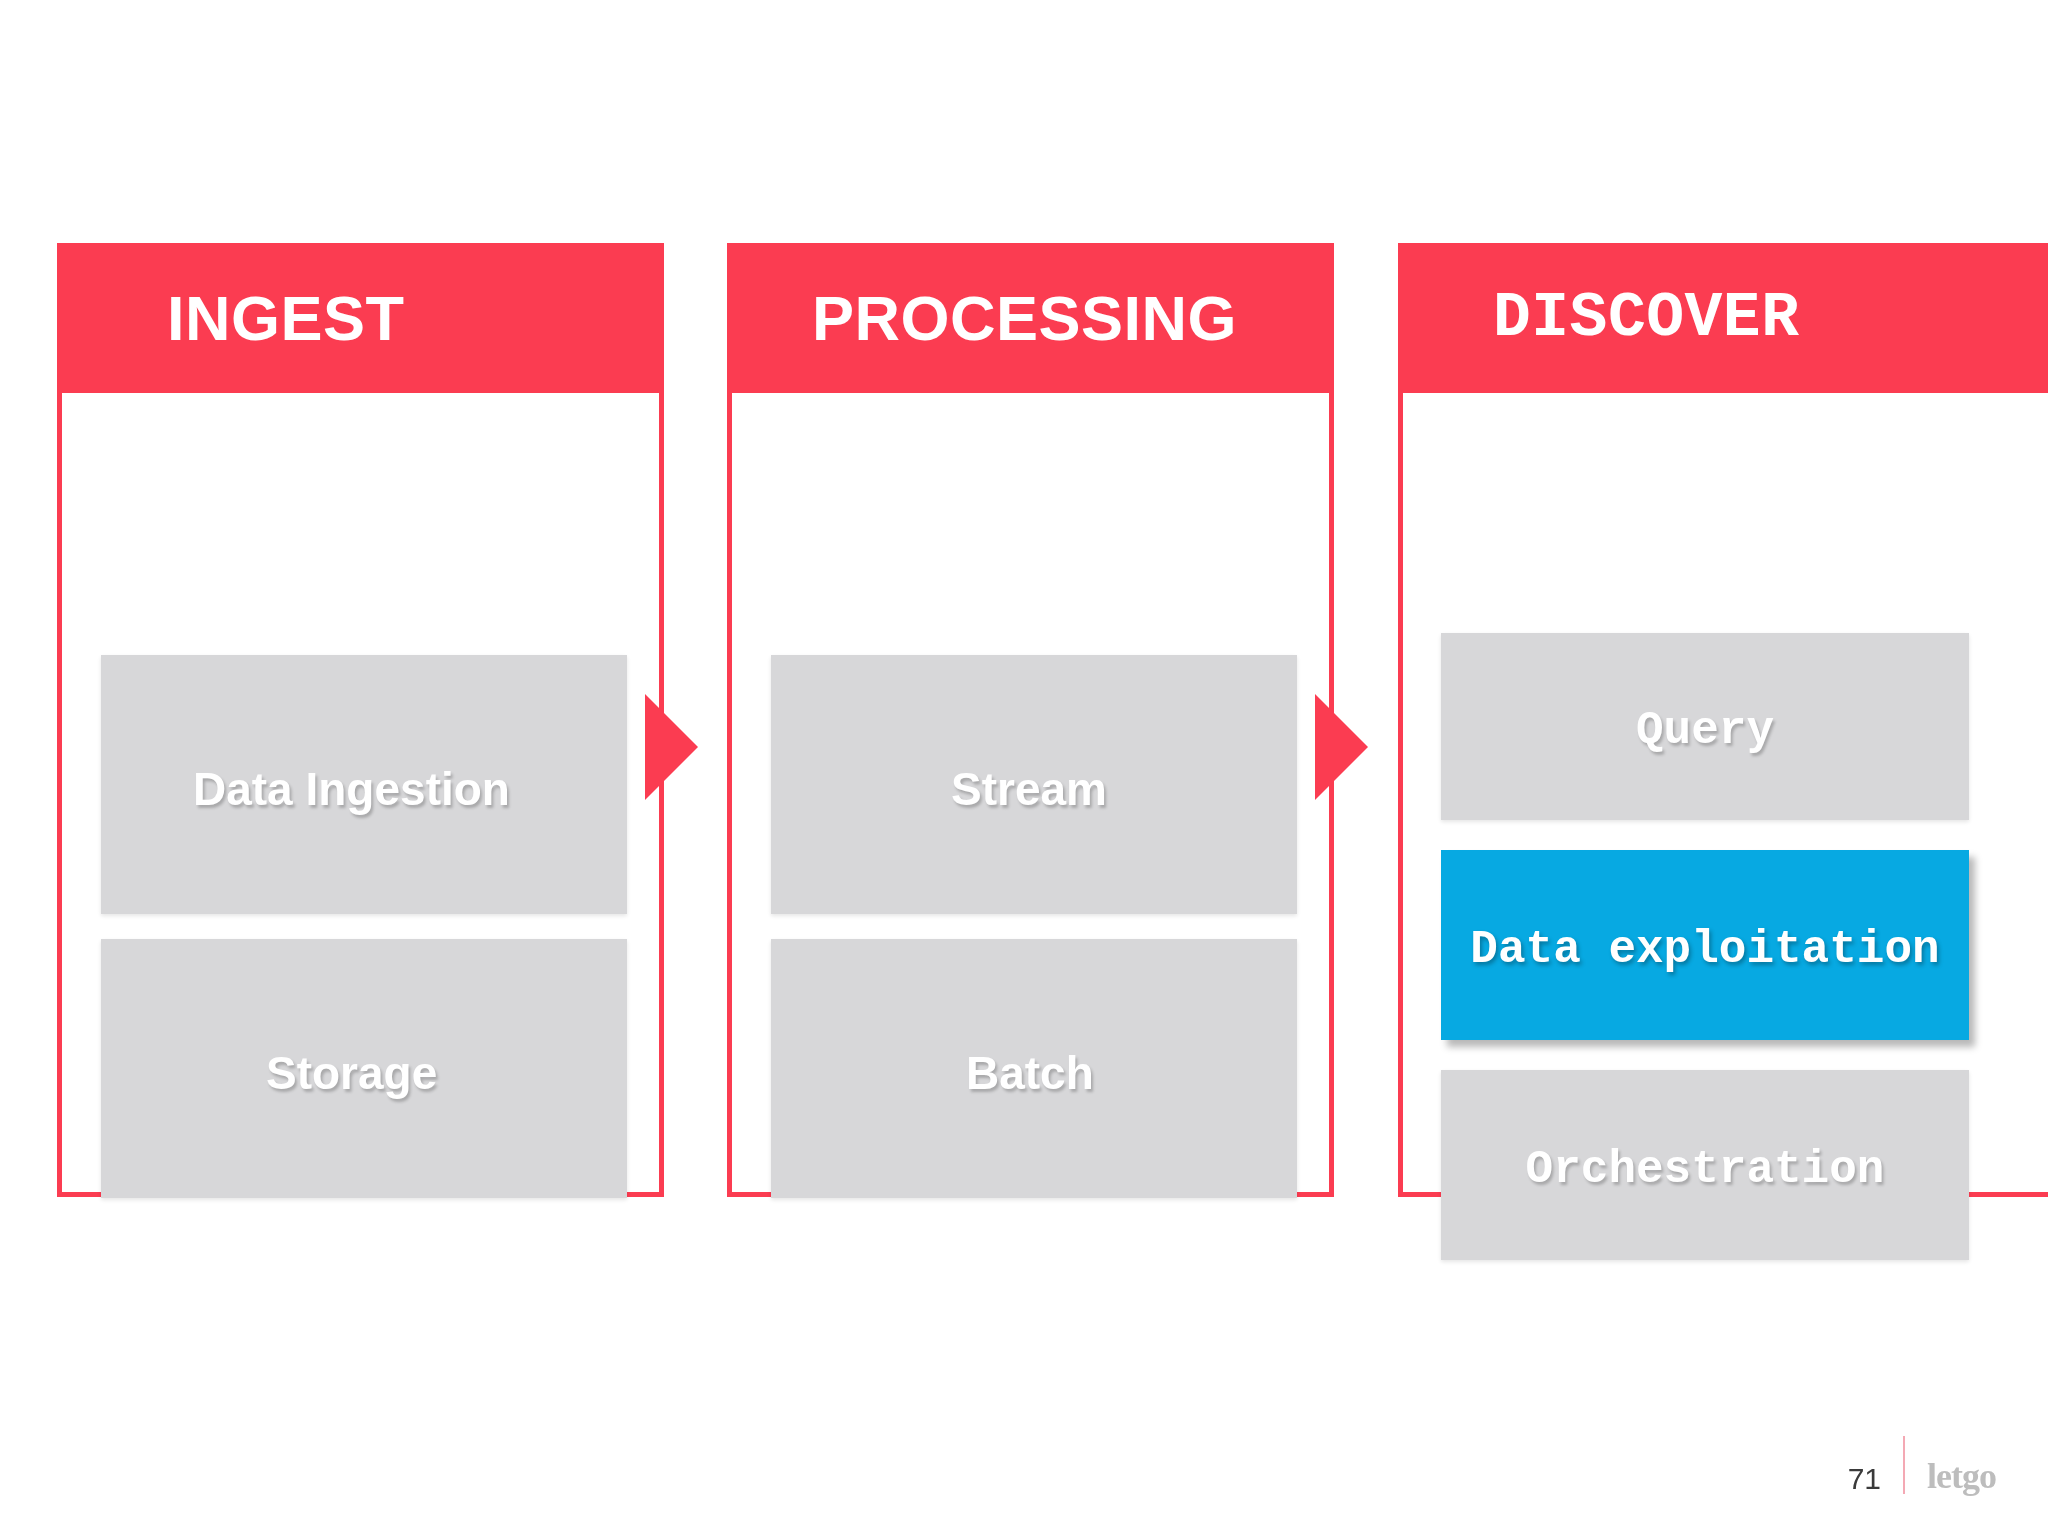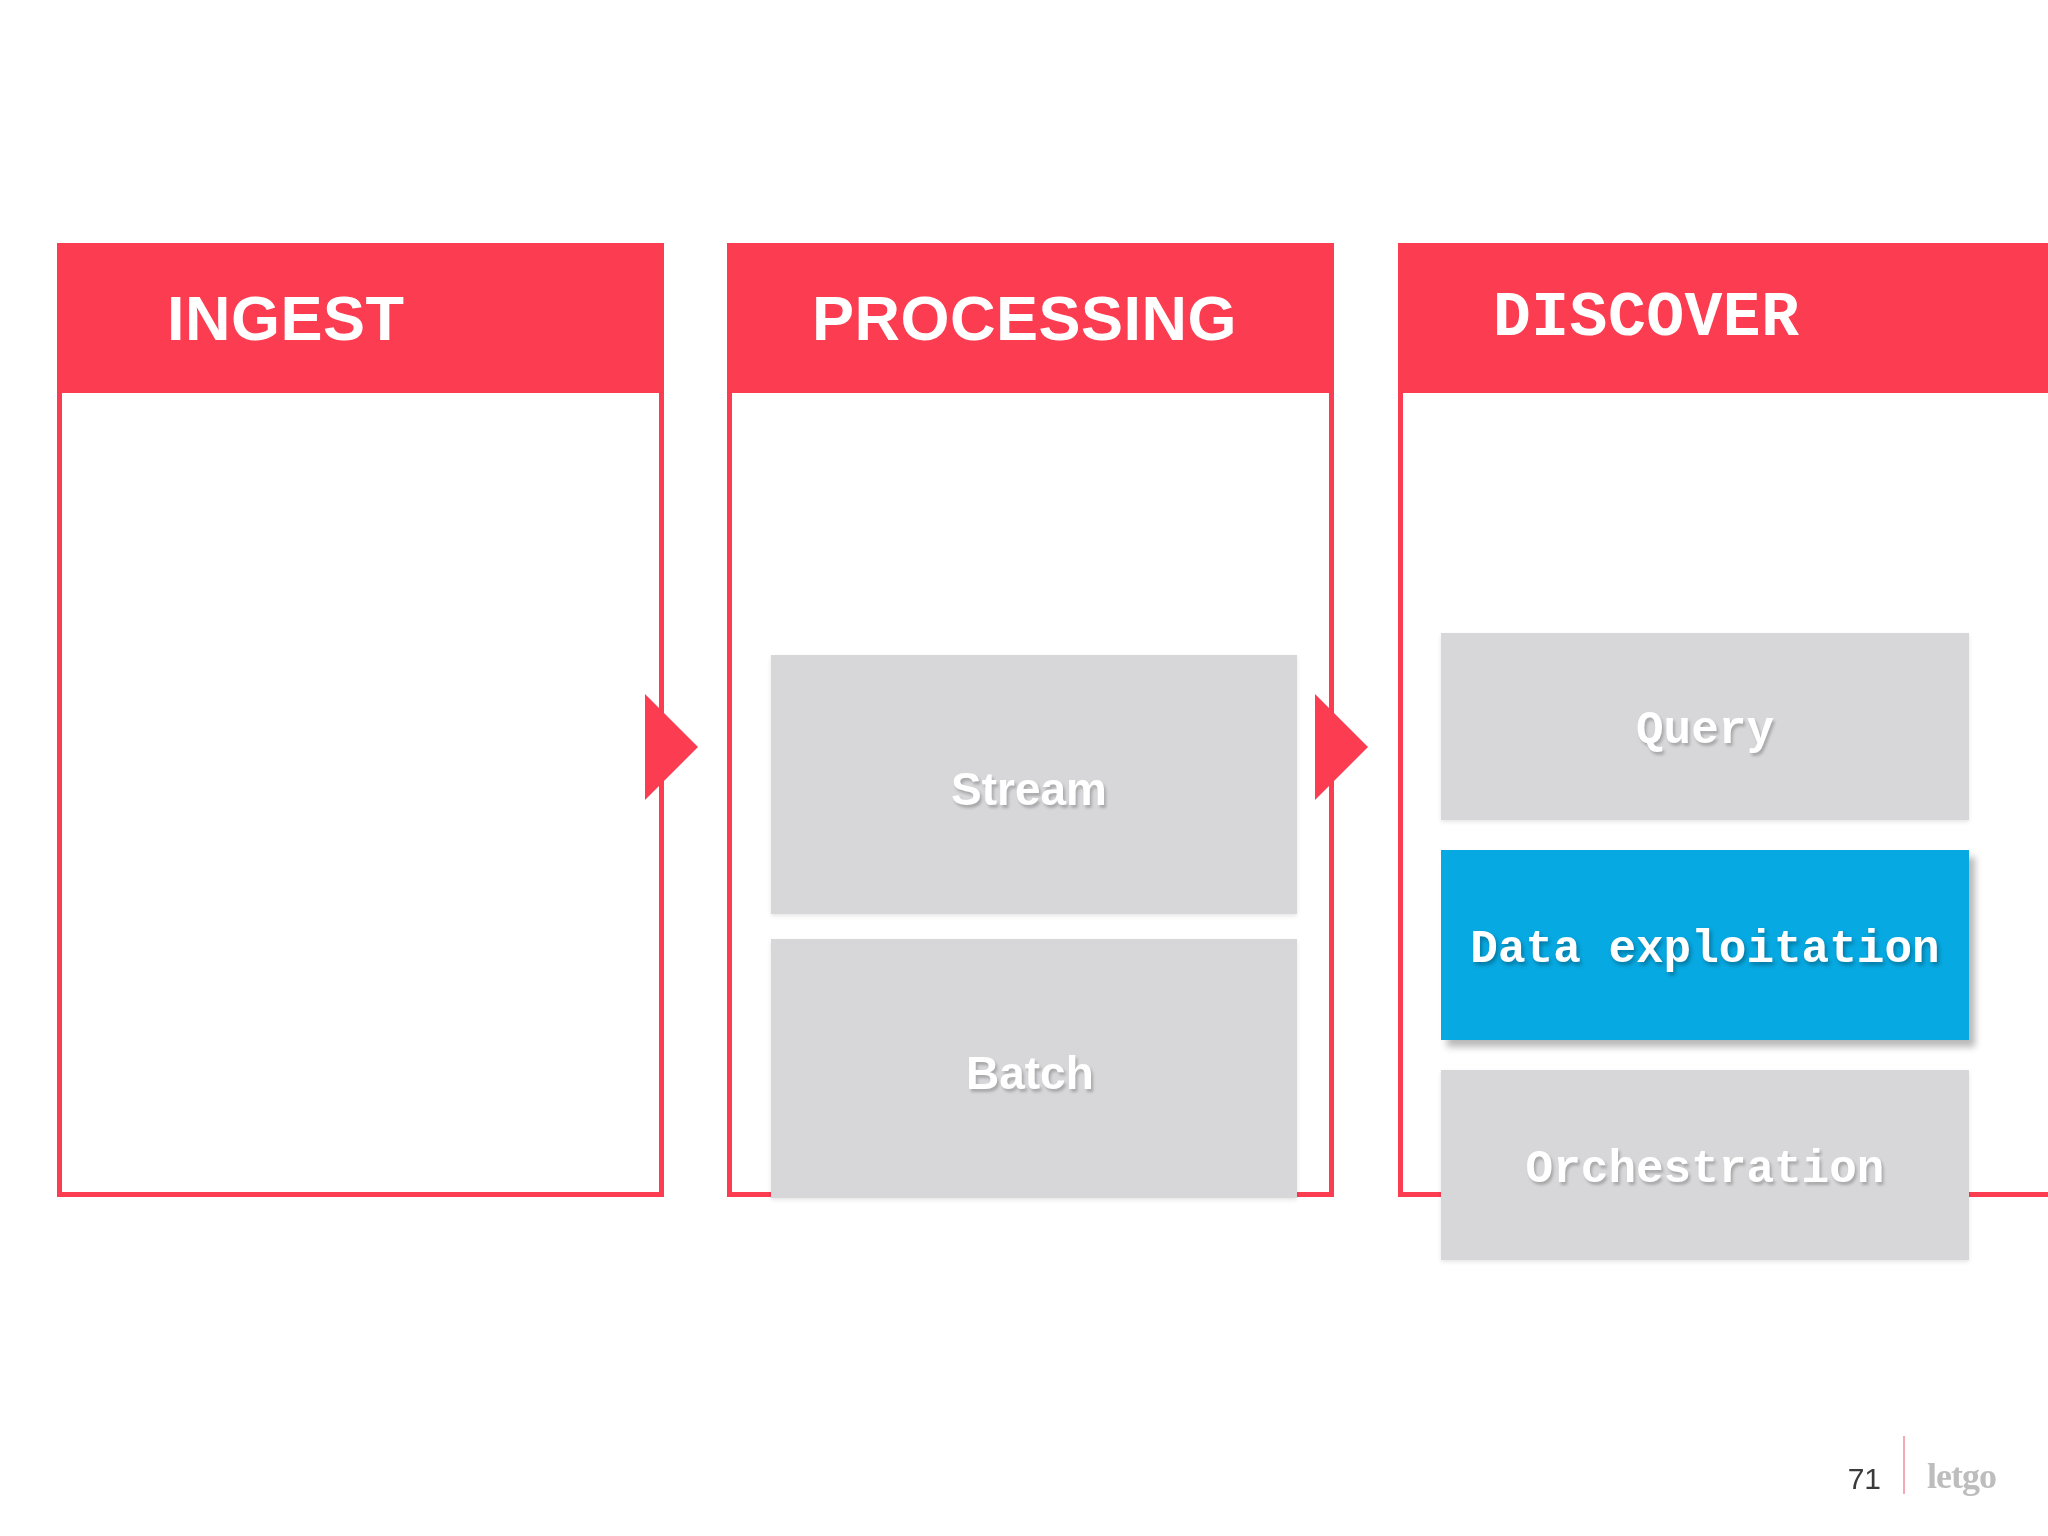--- a/index.html
+++ b/index.html
@@ -151,20 +151,28 @@
 </style>
 </head>
 <body>
 
 <div id="slide">
 
   <div class="panel" id="panel-ingest">
     <div class="panel-header">
       <span class="panel-title">INGEST</span>
     </div>
+    <div class="panel-body">
+      <div class="item-box gray" id="box-data-ingestion">
+        <span class="item-label">Data Ingestion</span>
+      </div>
+      <div class="item-box gray" id="box-storage">
+        <span class="item-label">Storage</span>
+      </div>
+    </div>
   </div>
 
   <div class="arrow" id="arrow-1"></div>
 
   <div class="panel" id="panel-processing">
     <div class="panel-header">
       <span class="panel-title">PROCESSING</span>
     </div>
     <div class="panel-body">
       <div class="item-box gray" id="box-stream">

